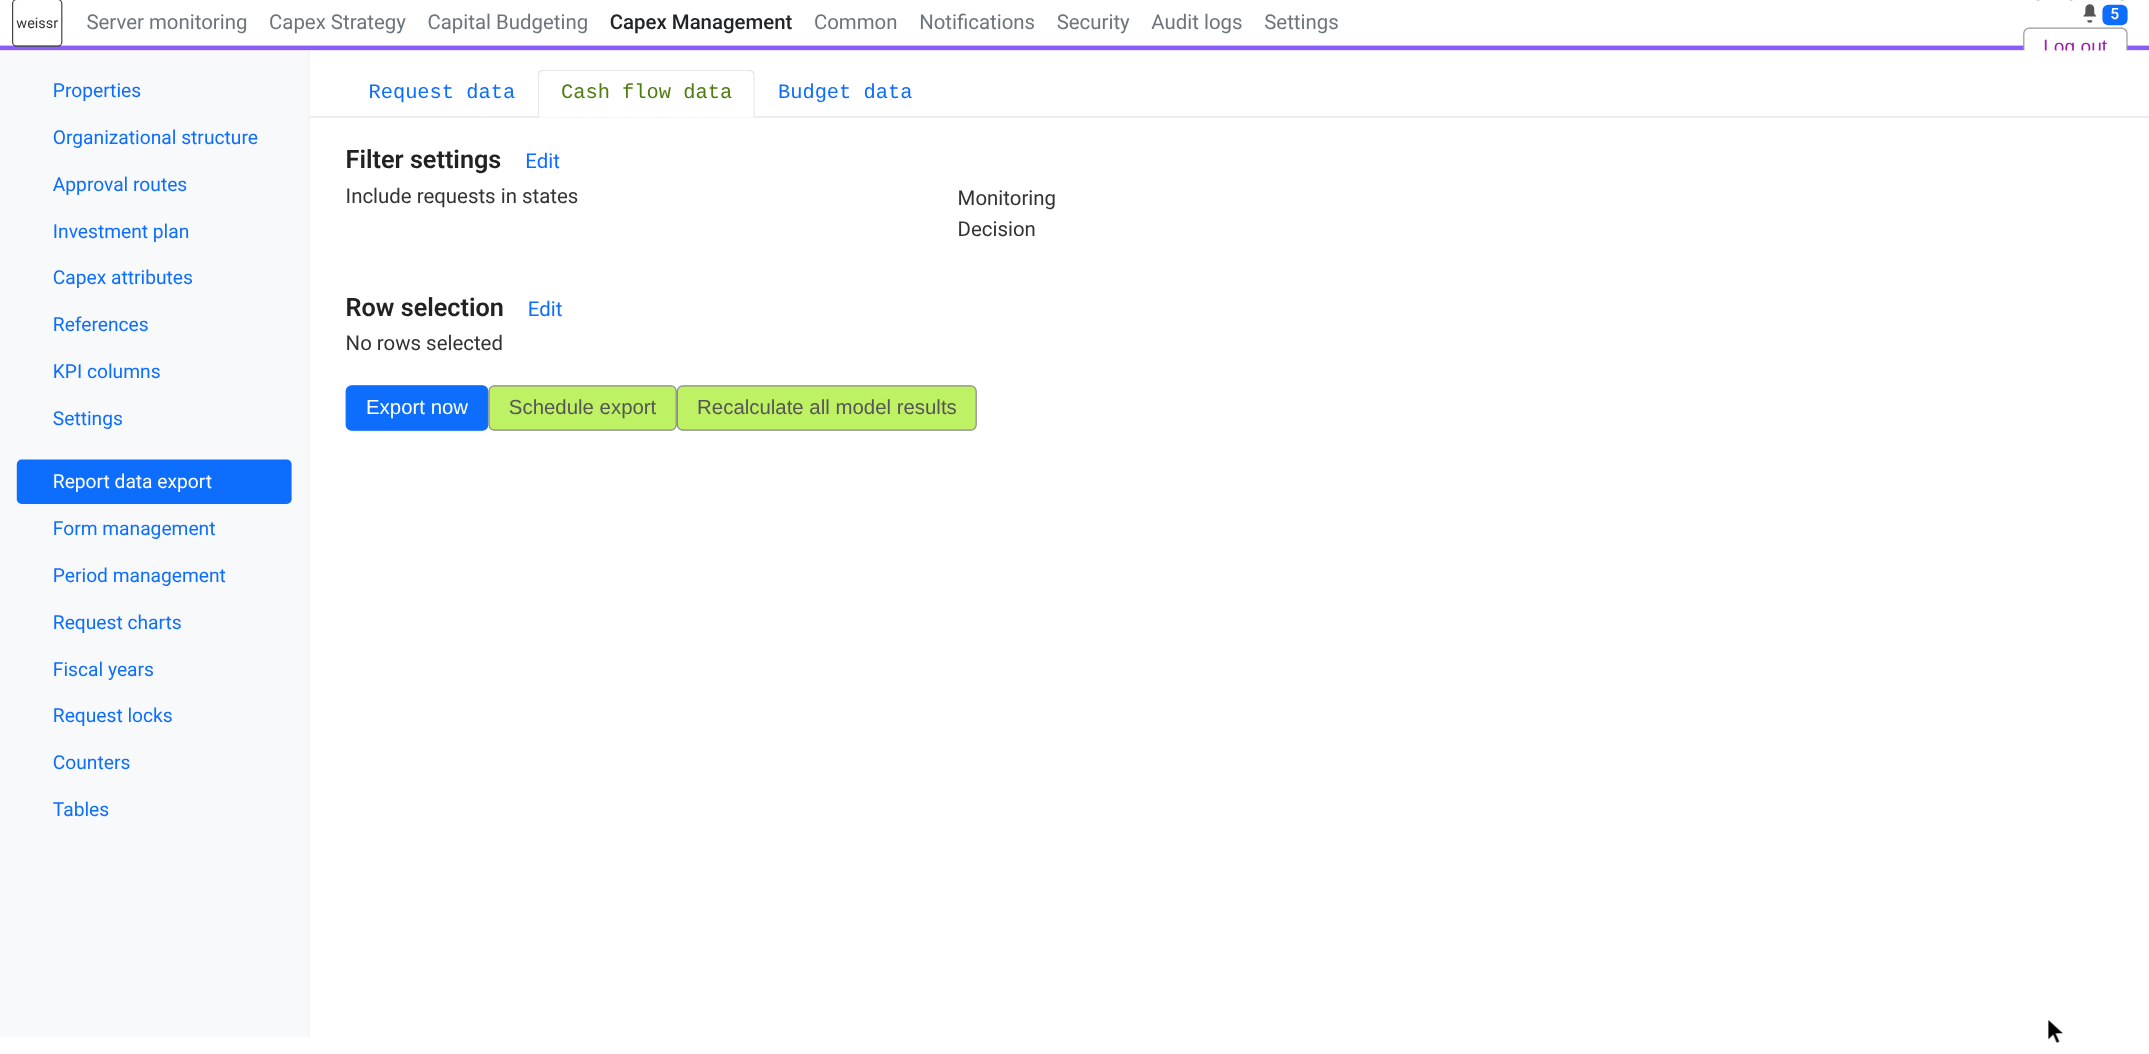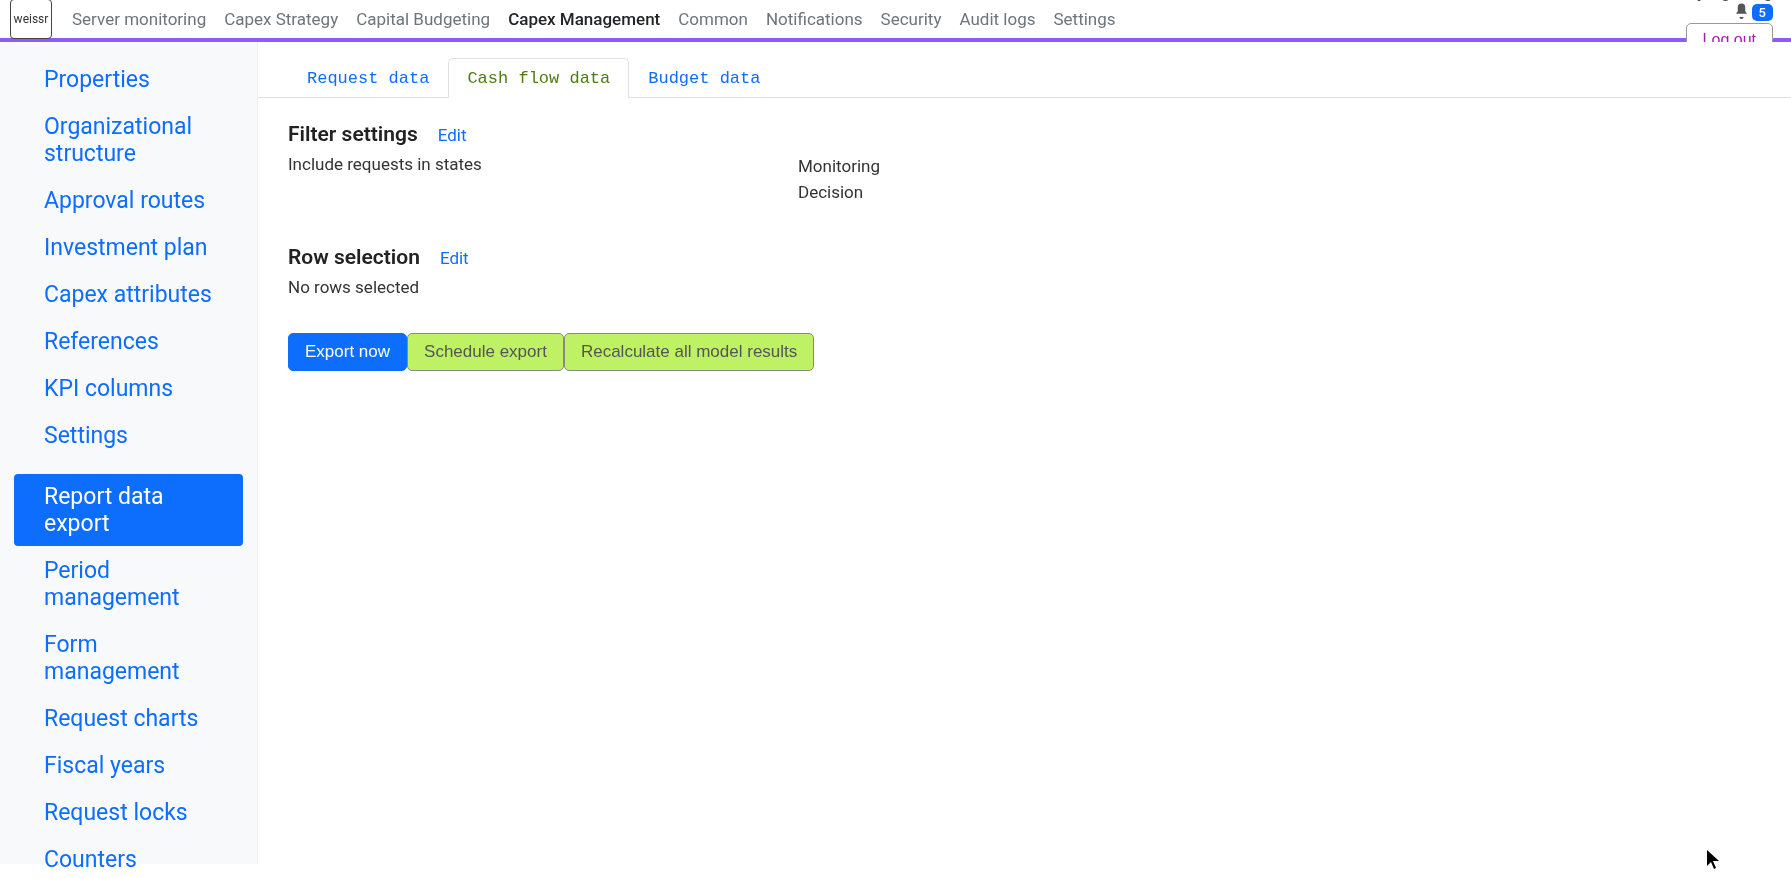--- a/index.html
+++ b/index.html
@@ -91,21 +91,21 @@
   .sidebar {
     width: 258px;
     background: #f8f9fa;
     border-right: 1px solid #eee;
     padding-top: 15px;
   }
   .sidebar-item {
     padding: 9px 15px 9px 30px;
     color: #0d6efd;
     cursor: pointer;
-    font-size: 23px;
+    font-size: 16px;
     border-radius: 4px;
     margin: 0 14px 2px 14px;
   }
   .sidebar-item.active {
     background: #0d6efd;
     color: #fff;
     margin-top: 16px;
   }
   .main {
     flex: 1;
@@ -158,21 +158,21 @@
     display: flex;
     margin-bottom: 40px;
     font-size: 17px;
     color: #333;
   }
   .filter-label { width: 510px; }
   .filter-values div { line-height: 1.5; }
   .row-selection-text {
     font-size: 17px;
     color: #333;
-    margin-bottom: 36px;
+    margin-bottom: 24px;
   }
   .button-row {
     display: flex;
   }
   .btn {
     padding: 8px 16px;
     font-size: 17px;
     border-radius: 5px;
     cursor: pointer;
     border: 1px solid #888;
@@ -225,22 +225,22 @@
   <aside class="sidebar">
     <div class="sidebar-item">Properties</div>
     <div class="sidebar-item">Organizational structure</div>
     <div class="sidebar-item">Approval routes</div>
     <div class="sidebar-item">Investment plan</div>
     <div class="sidebar-item">Capex attributes</div>
     <div class="sidebar-item">References</div>
     <div class="sidebar-item">KPI columns</div>
     <div class="sidebar-item">Settings</div>
     <div class="sidebar-item active">Report data export</div>
+    <div class="sidebar-item">Form management</div>
     <div class="sidebar-item">Period management</div>
-    <div class="sidebar-item">Form management</div>
     <div class="sidebar-item">Request charts</div>
     <div class="sidebar-item">Fiscal years</div>
     <div class="sidebar-item">Request locks</div>
     <div class="sidebar-item">Counters</div>
     <div class="sidebar-item">Tables</div>
   </aside>
 
   <main class="main">
     <div class="tabs">
       <div class="tab">Request data</div>

